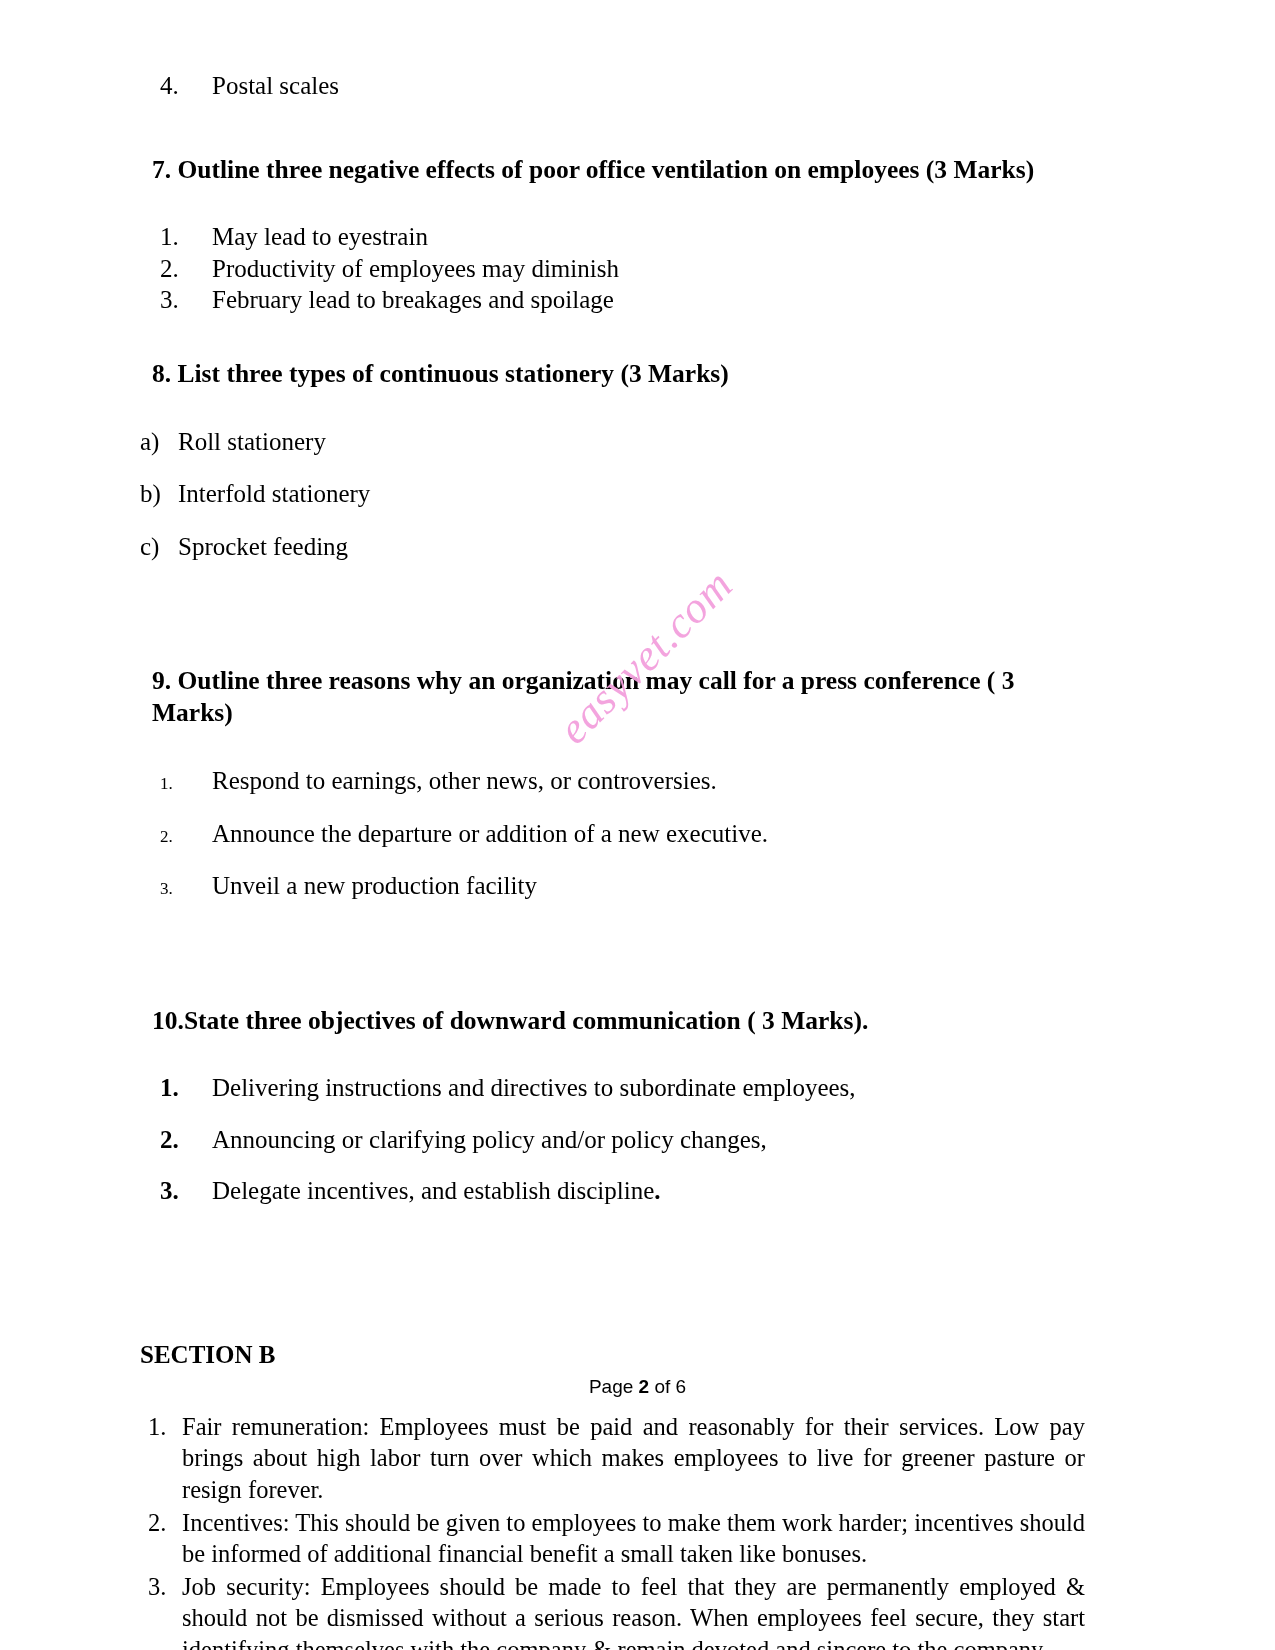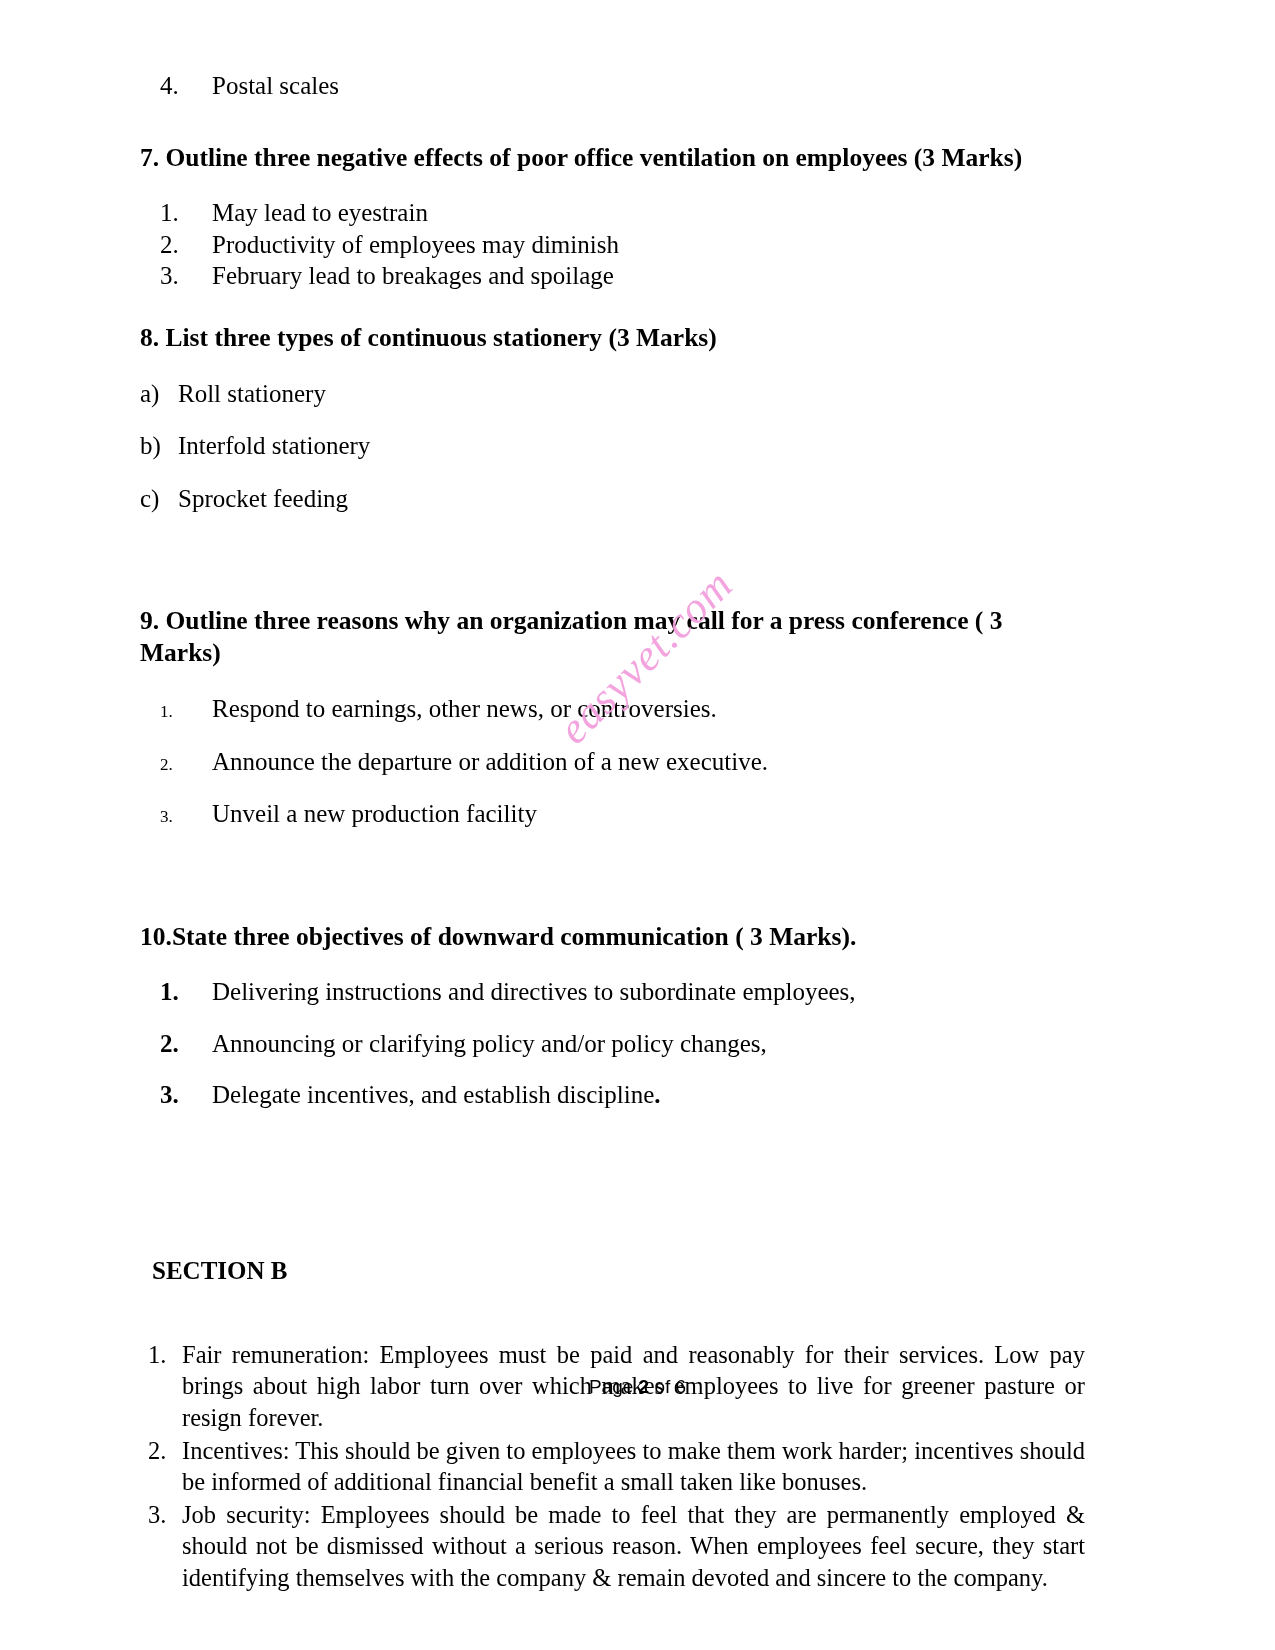--- a/index.html
+++ b/index.html
@@ -42,26 +42,26 @@
     pointer-events: none;
     z-index: 5;
     opacity: 0.95;
   }
 
   
   .q-heading {
     font-weight: bold;
     font-size: 25.5px;
     line-height: 1.25;
-    margin: 0;
+    margin: 12px;
   }
   .section-heading {
     font-weight: bold;
     font-size: 25px;
-    margin: 12px;
+    margin: 0;
   }
 
   
   .row {
     display: flex;
     font-size: 25px;
     line-height: 1.26;
   }
   .row .marker {
     flex: 0 0 auto;

